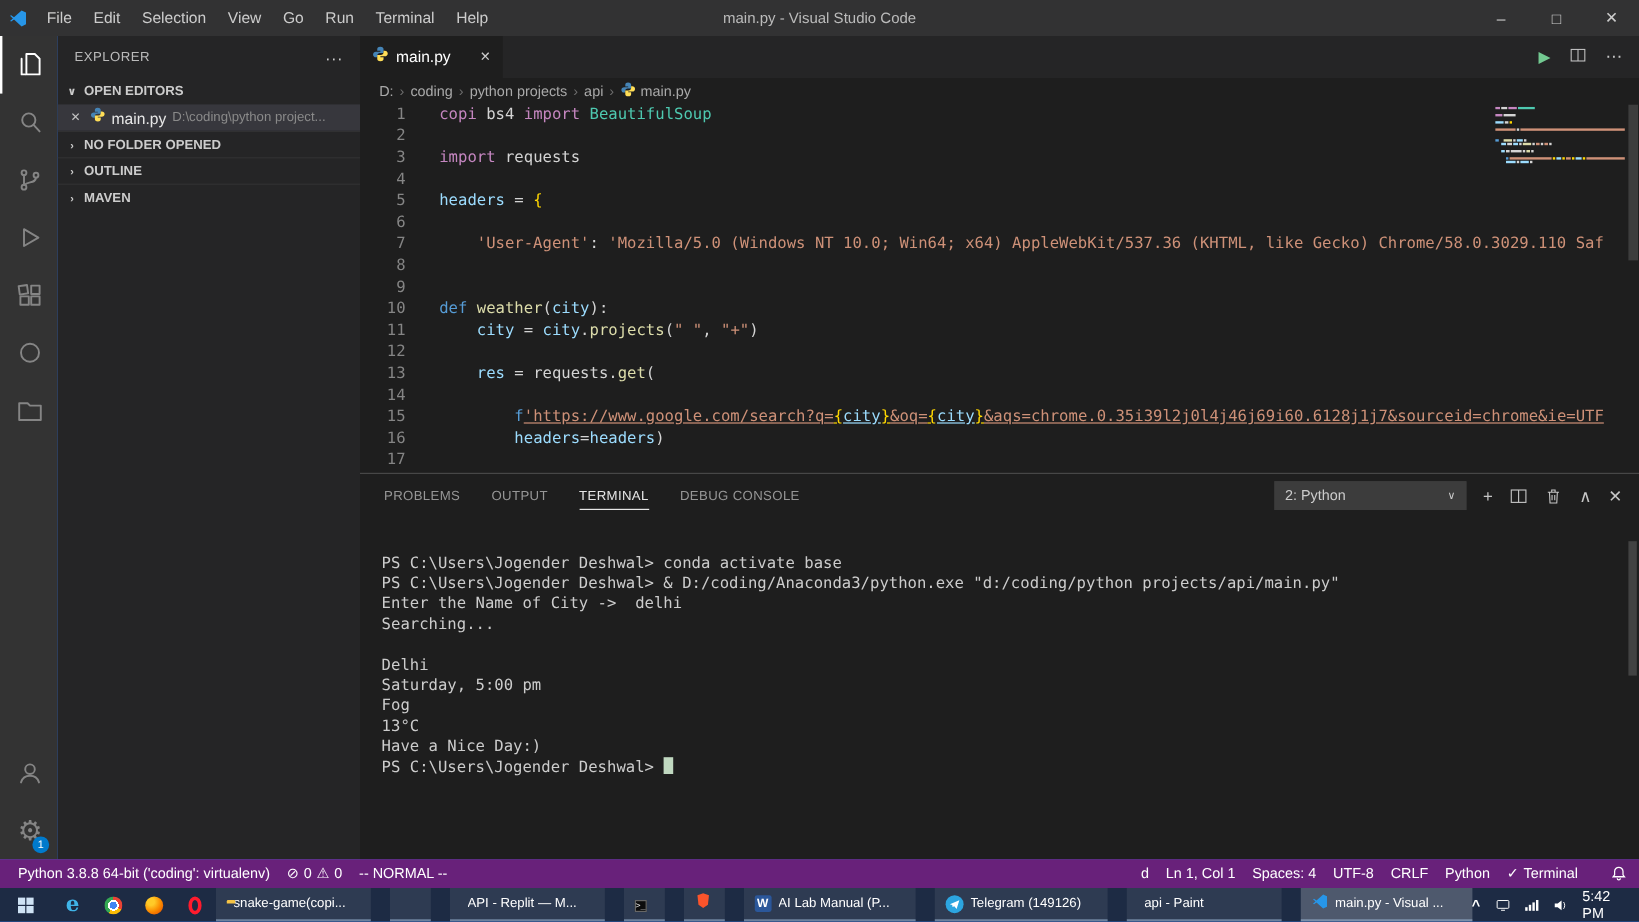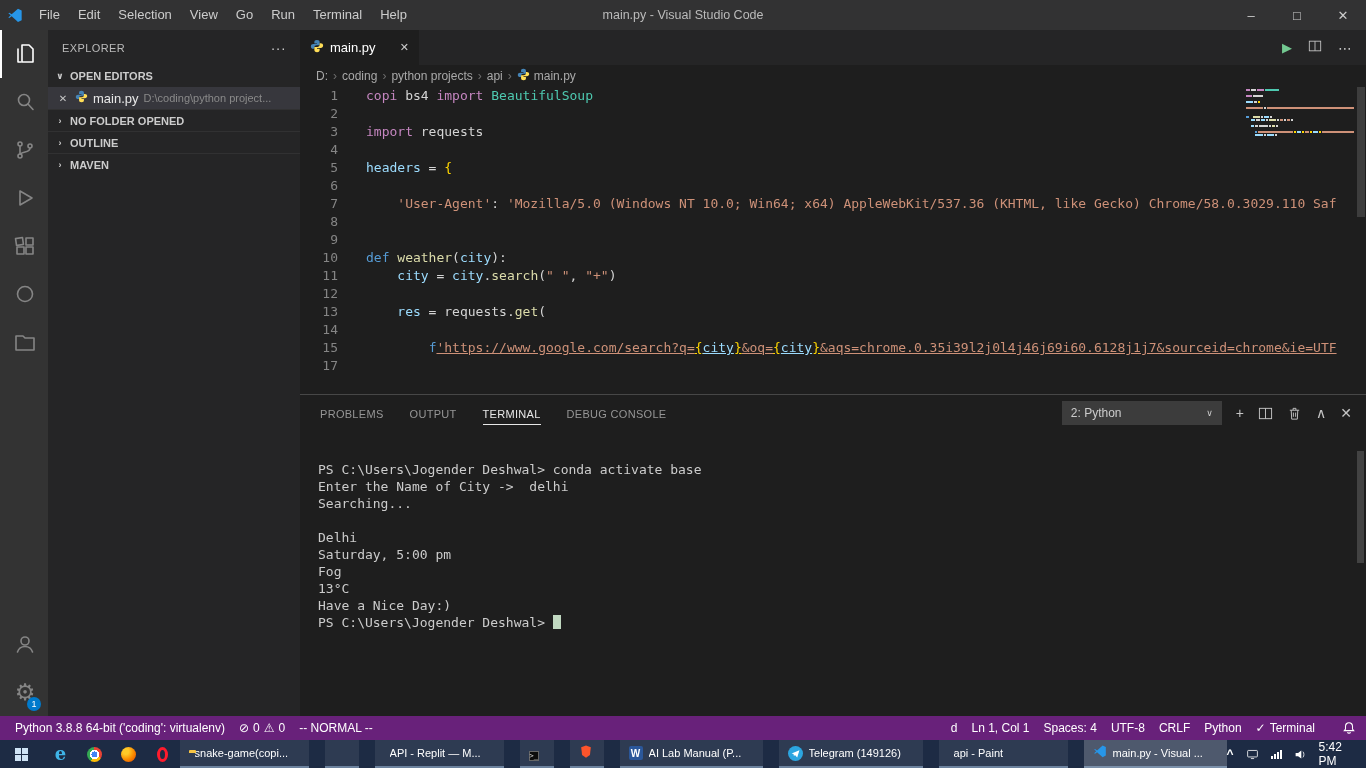--- a/index.html
+++ b/index.html
@@ -330,37 +330,41 @@
           <div class="code-row">
             <span class="ln">9</span>
             <span class="code-text"></span>
           </div>
           <div class="code-row">
             <span class="ln">10</span>
             <span class="code-text"><span class="tk-def">def</span><span class="tk-plain"> </span><span class="tk-fn">weather</span><span class="tk-plain">(</span><span class="tk-var">city</span><span class="tk-plain">):</span></span>
           </div>
           <div class="code-row">
             <span class="ln">11</span>
-            <span class="code-text"><span class="tk-plain">    </span><span class="tk-var">city</span><span class="tk-plain"> = </span><span class="tk-var">city</span><span class="tk-plain">.</span><span class="tk-fn">search</span><span class="tk-plain">(</span><span class="tk-str">" "</span><span class="tk-plain">, </span><span class="tk-str">"+"</span><span class="tk-plain">)</span></span>
+            <span class="code-text"><span class="tk-plain">    </span><span class="tk-var">city</span><span class="tk-plain"> = </span><span class="tk-var">city</span><span class="tk-plain">.</span><span class="tk-fn">projects</span><span class="tk-plain">(</span><span class="tk-str">" "</span><span class="tk-plain">, </span><span class="tk-str">"+"</span><span class="tk-plain">)</span></span>
           </div>
           <div class="code-row">
             <span class="ln">12</span>
             <span class="code-text"></span>
           </div>
           <div class="code-row">
             <span class="ln">13</span>
             <span class="code-text"><span class="tk-plain">    </span><span class="tk-var">res</span><span class="tk-plain"> = </span><span class="tk-plain">requests</span><span class="tk-plain">.</span><span class="tk-fn">get</span><span class="tk-plain">(</span></span>
           </div>
           <div class="code-row">
             <span class="ln">14</span>
             <span class="code-text"></span>
           </div>
           <div class="code-row">
             <span class="ln">15</span>
             <span class="code-text"><span class="tk-plain">        </span><span class="tk-def">f</span><span class="tk-str tk-u">'https://www.google.com/search?q=</span><span class="tk-brace tk-u">{</span><span class="tk-var tk-u">city</span><span class="tk-brace tk-u">}</span><span class="tk-str tk-u">&amp;oq=</span><span class="tk-brace tk-u">{</span><span class="tk-var tk-u">city</span><span class="tk-brace tk-u">}</span><span class="tk-str tk-u">&amp;aqs=chrome.0.35i39l2j0l4j46j69i60.6128j1j7&amp;sourceid=chrome&amp;ie=UTF</span></span>
+          </div>
+          <div class="code-row">
+            <span class="ln">16</span>
+            <span class="code-text"><span class="tk-plain">        </span><span class="tk-var">headers</span><span class="tk-plain">=</span><span class="tk-var">headers</span><span class="tk-plain">)</span></span>
           </div>
           <div class="code-row">
             <span class="ln">17</span>
             <span class="code-text"></span>
           </div>
         </div>
       <div class="minimap" id="minimap">
           <div class="mm-row">
             <span class="mm-tok" style="width: 4.2px; background: rgb(197, 134, 192);"></span>
             <span class="mm-tok" style="width: 5.25px; background: rgb(212, 212, 212);"></span>
@@ -469,20 +473,21 @@
             <svg viewBox="0 0 16 16" fill="none" stroke="#c5c5c5">
                 <path d="M3 4.5h10M6.5 4.5v-2h3v2M4.5 4.5 5 14h6l.5-9.5M6.8 7v4.5M9.2 7v4.5"></path>
               </svg>
           </span>
           <span class="p-ic">∧</span>
           <span class="p-ic">✕</span>
         </div>
       </div>
       <div class="terminal" id="terminal">
           <div class="term-line">PS C:\Users\Jogender Deshwal&gt; conda activate base</div>
+          <div class="term-line">PS C:\Users\Jogender Deshwal&gt; &amp; D:/coding/Anaconda3/python.exe "d:/coding/python projects/api/main.py"</div>
           <div class="term-line">Enter the Name of City -&gt;  delhi</div>
           <div class="term-line">Searching...</div>
           <div class="term-line"></div>
           <div class="term-line">Delhi</div>
           <div class="term-line">Saturday, 5:00 pm</div>
           <div class="term-line">Fog</div>
           <div class="term-line">13°C</div>
           <div class="term-line">Have a Nice Day:)</div>
           <div class="term-line"><span>PS C:\Users\Jogender Deshwal&gt; </span><span class="cursor"></span></div>
         </div>

